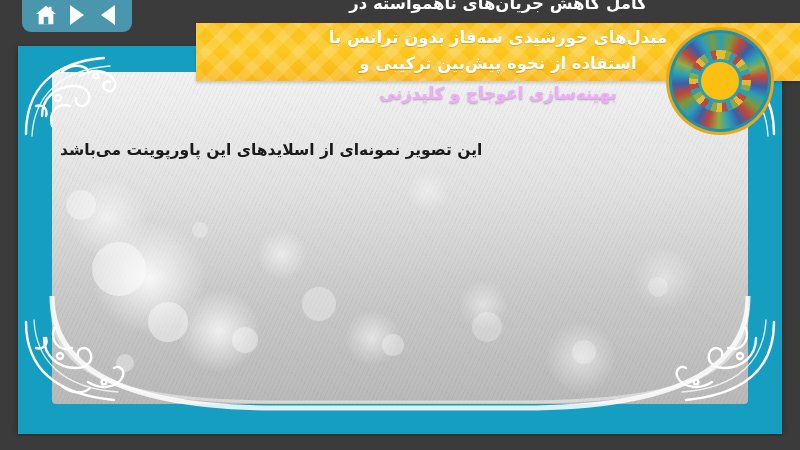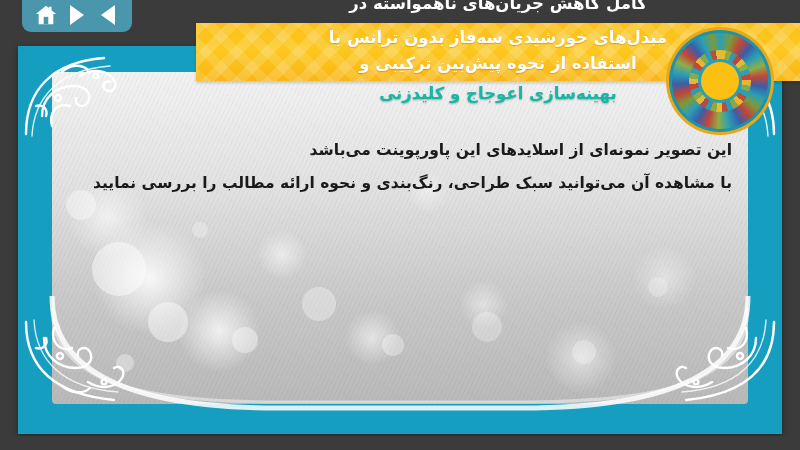--- a/index.html
+++ b/index.html
@@ -113,21 +113,21 @@
   
   .title-lastline {
     position: absolute;
     left: 196px;
     top: 84px;
     width: 604px;
     text-align: center;
     z-index: 41;
     font-size: 16.5px;
     font-weight: bold;
-    color: #14b8a6;
+    color: #f0abfc;
     white-space: nowrap;
     text-shadow: 0 1px 2px rgba(0,0,0,0.30);
   }
 
   
   .medallion {
     position: absolute;
     left: 672px;
     top: 33px;
     width: 96px;
@@ -214,21 +214,21 @@
   .c-bl { left: 18px;  top: 314px; transform: scaleY(-1); }
   .c-br { left: 662px; top: 314px; transform: scale(-1,-1); }
 
   
   .body-text {
     position: absolute;
     left: 60px;
     top: 138px;
     width: 672px;
     z-index: 30;
-    text-align: right;
+    text-align: left;
     direction: rtl;
   }
   .body-text p {
     margin: 0 0 8px 0;
     font-size: 15.5px;
     font-weight: bold;
     color: #1a1a1a;
     line-height: 25px;
     white-space: nowrap;
   }
@@ -316,21 +316,20 @@
       <path d="M26,72 C26,54 40,42 58,42 C70,42 76,50 72,58 C68,65 58,62 60,54"></path>
       <path d="M36,82 C32,68 42,58 54,62"></path>
       <path d="M70,28 C82,20 98,22 104,32 C108,39 102,46 96,42"></path>
       <circle cx="42" cy="54" r="3"></circle>
       <circle cx="86" cy="28" r="2.4"></circle>
     </g>
   </svg>
 
   <div class="body-text">
     <p>این تصویر نمونه‌ای از اسلایدهای این پاورپوینت می‌باشد</p>
-    <p>با مشاهده آن می‌توانید سبک طراحی، رنگ‌بندی و نحوه ارائه مطالب را بررسی نمایید</p>
   </div>
 
   <div class="title-band">
     <div class="title-darkline">
       <span>کامل کاهش جریان‌های ناهمواسته در</span>
     </div>
     <div class="title-gold">
       <div class="tline">مبدل‌های خورشیدی سه‌فاز بدون ترانس با</div>
       <div class="tline">استفاده از نحوه پیش‌بین ترکیبی و</div>
     </div>

